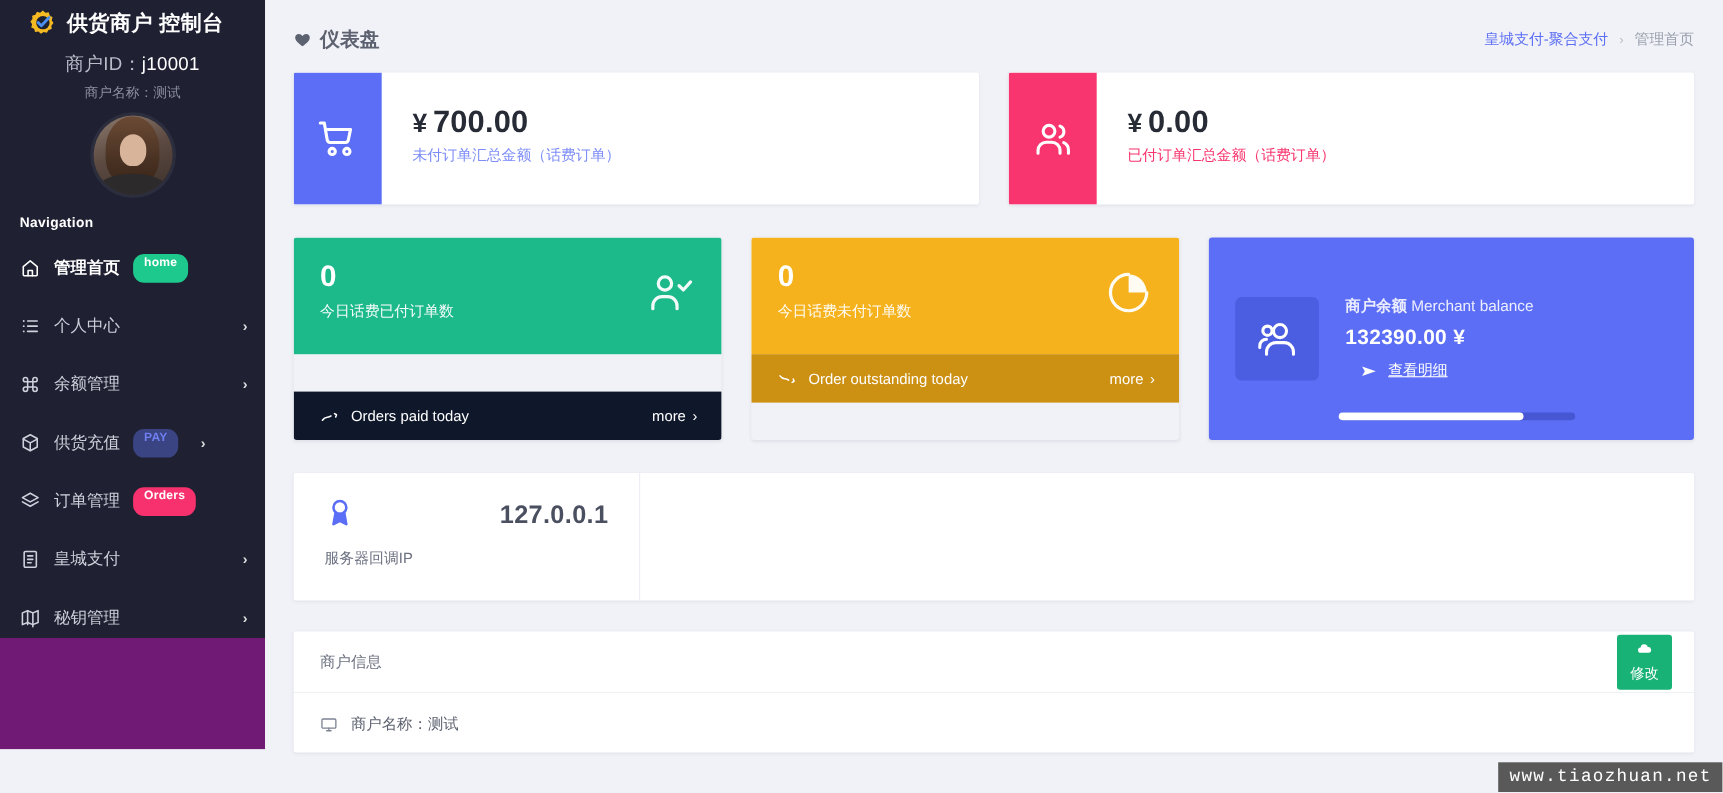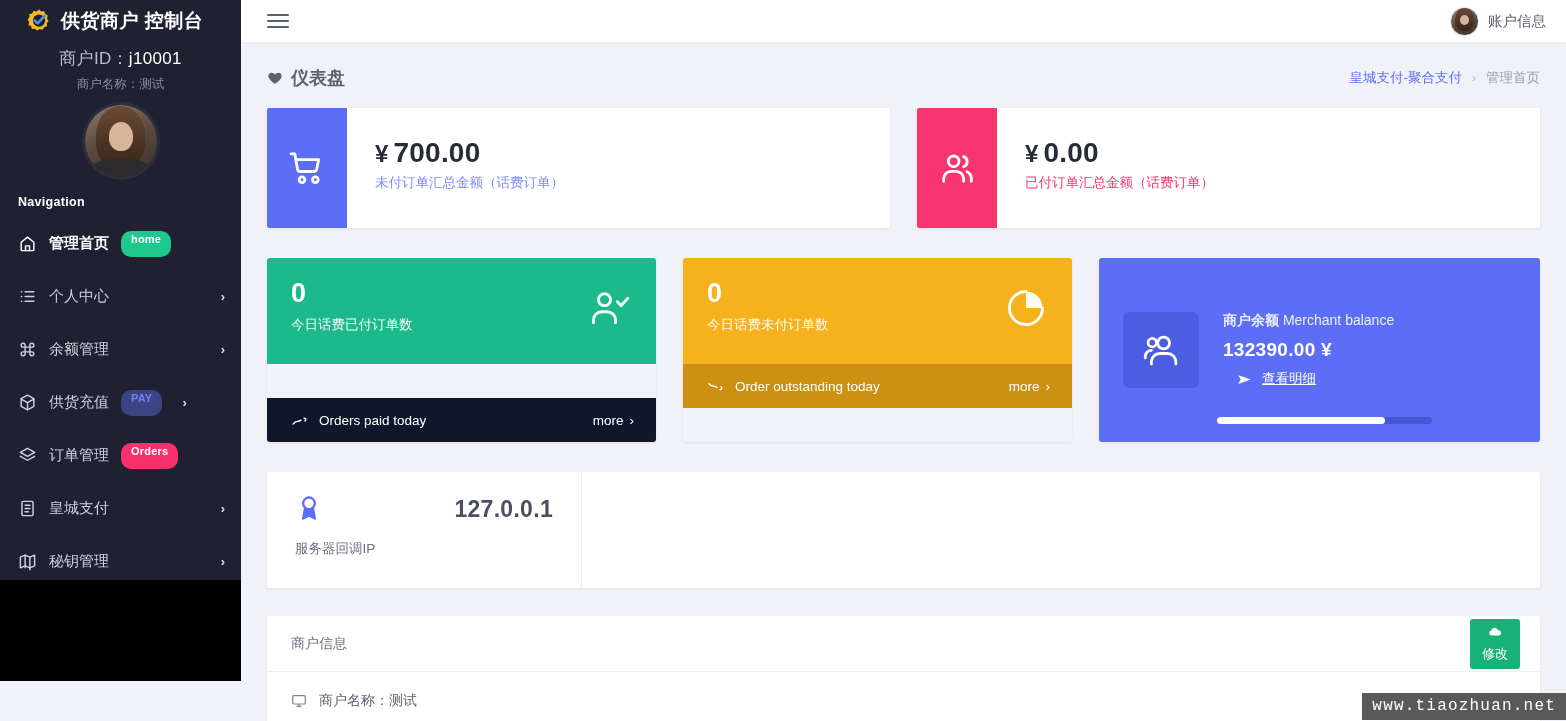--- a/index.html
+++ b/index.html
@@ -7,21 +7,21 @@
     width: 1566px; height: 721px;
     overflow: hidden;
     font-family: "Liberation Sans", sans-serif;
     background: #f1f2f7;
   }
   body { display: flex; }
 
   
   #sidebar {
     width: 241px; height: 681px;
-    background: #000000;
+    background: #701a75;
     flex: 0 0 241px;
     position: relative;
   }
   .side-nav-bg {
     position: absolute; left: 0; top: 0; width: 241px; height: 580px;
     background: #1f2132;
   }
   .side-inner { position: relative; z-index: 2; }
 
   .brand {
@@ -401,34 +401,20 @@
         </span>
       <span class="nav-label">秘钥管理</span>
       <span class="chev">›</span>
     </div>
 
   </div>
 </aside>
 
 <div id="main">
 
-  <header class="topbar">
-    <div class="hamburger">
-      <span></span>
-        <span></span>
-        <span></span>
-    </div>
-    <div class="top-right">
-      <div class="avatar-sm">
-          <span class="hair"></span>
-          <span class="face"></span>
-        </div>
-      <span class="account-label">账户信息</span>
-    </div>
-  </header>
 
   <div class="content">
 
     <div class="page-head">
       <div class="page-title">
         <span class="heart-icon">
           <svg width="16" height="16" viewBox="0 0 24 24" fill="currentColor">
               <path d="M12 21s-7.5-4.9-9.4-9.2C1 8.3 3 4.6 6.6 4.3c2.2-.2 4 1 5.4 2.8 1.4-1.8 3.2-3 5.4-2.8C21 4.6 23 8.3 21.4 11.8 19.5 16.1 12 21 12 21z"></path>
             </svg>
         </span>

